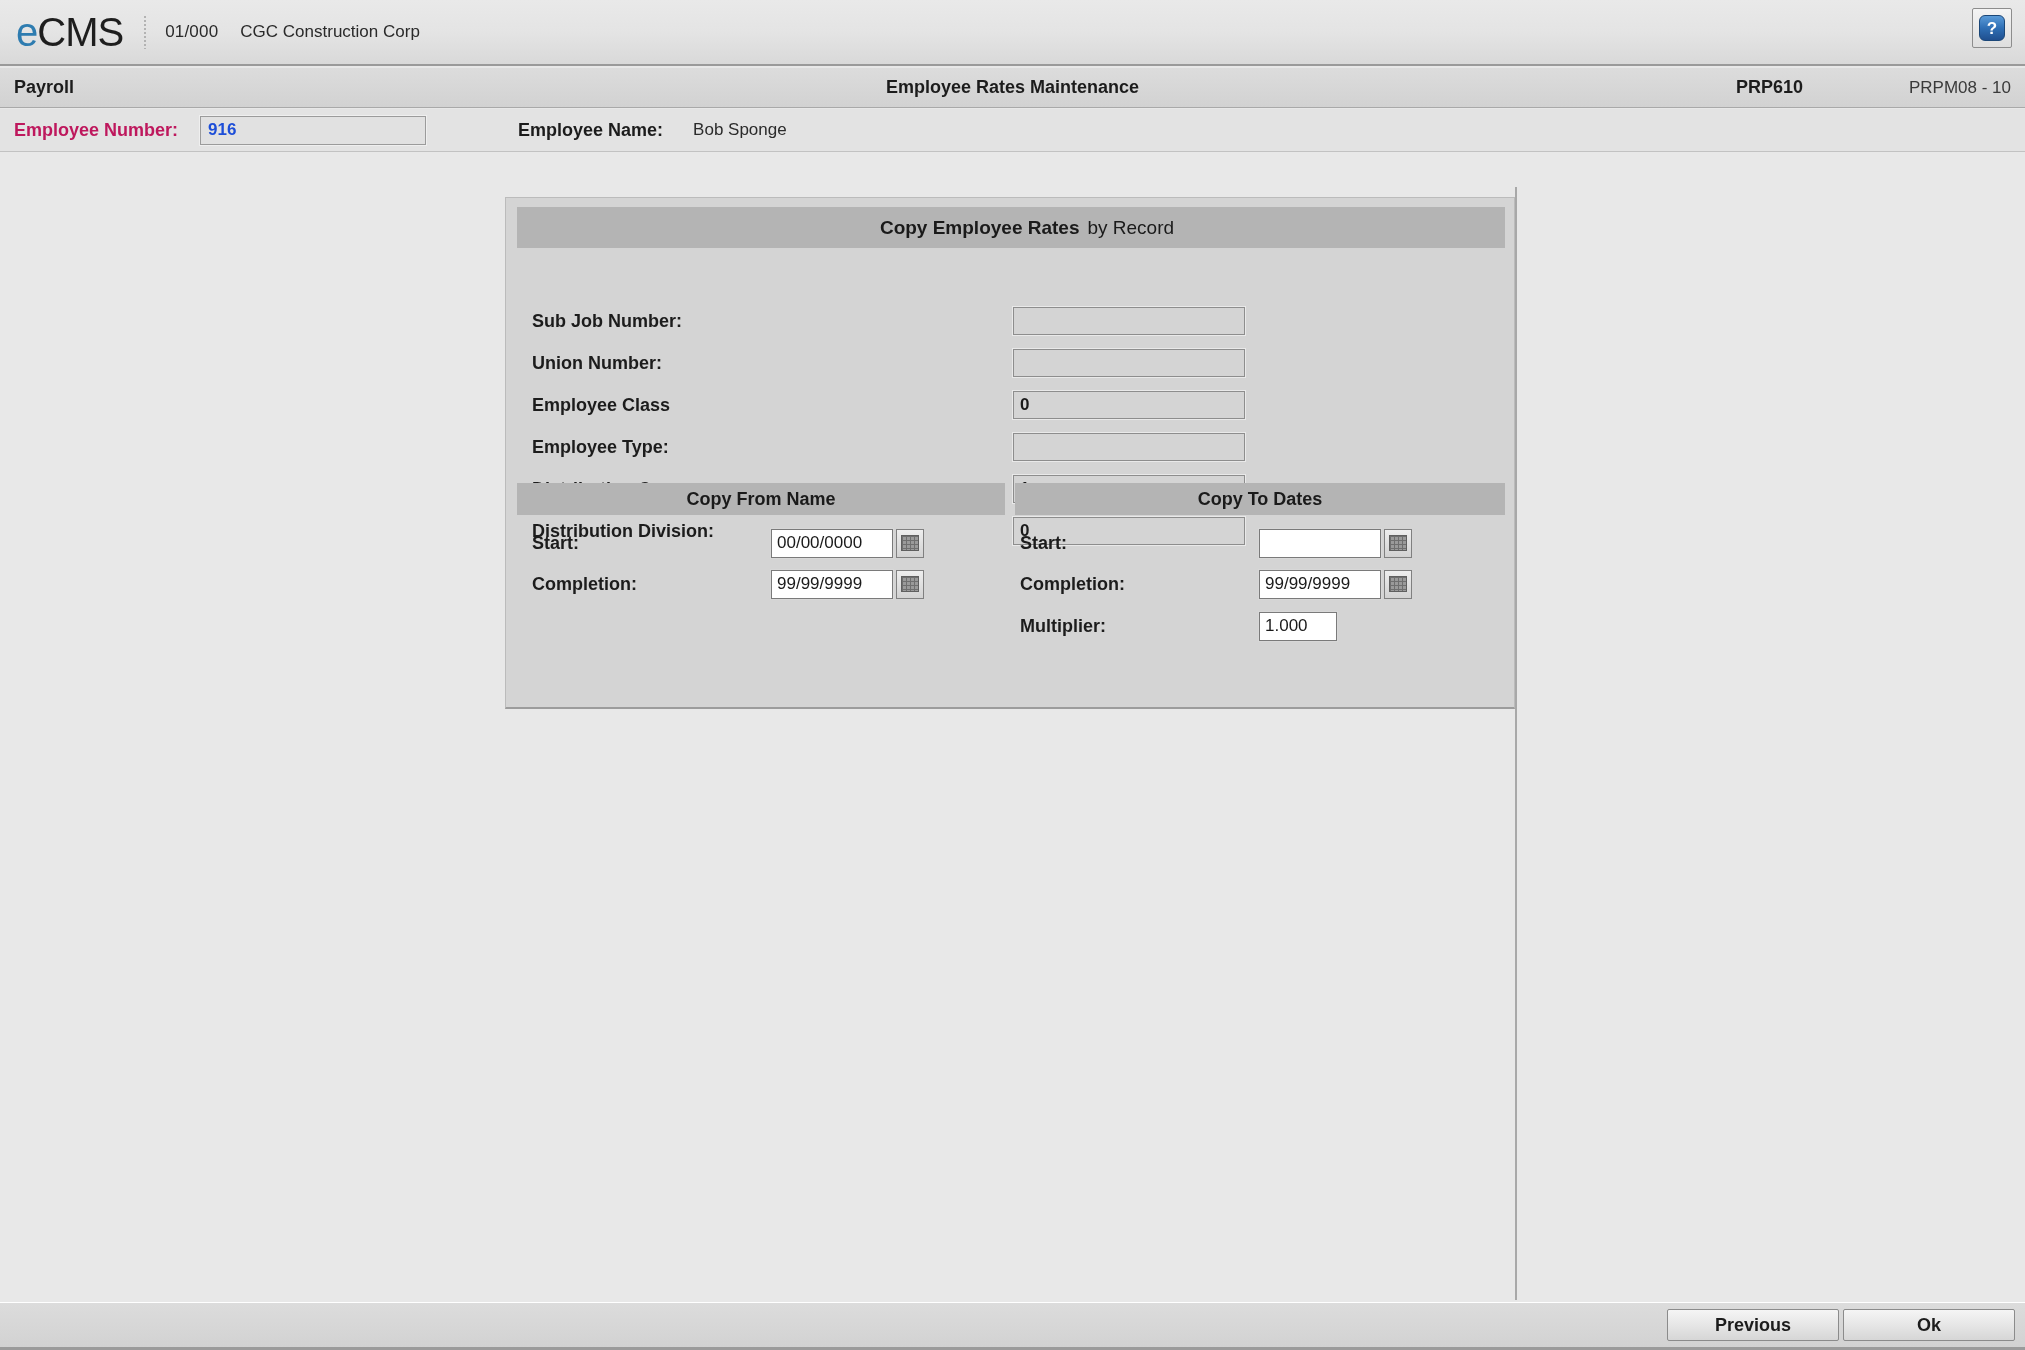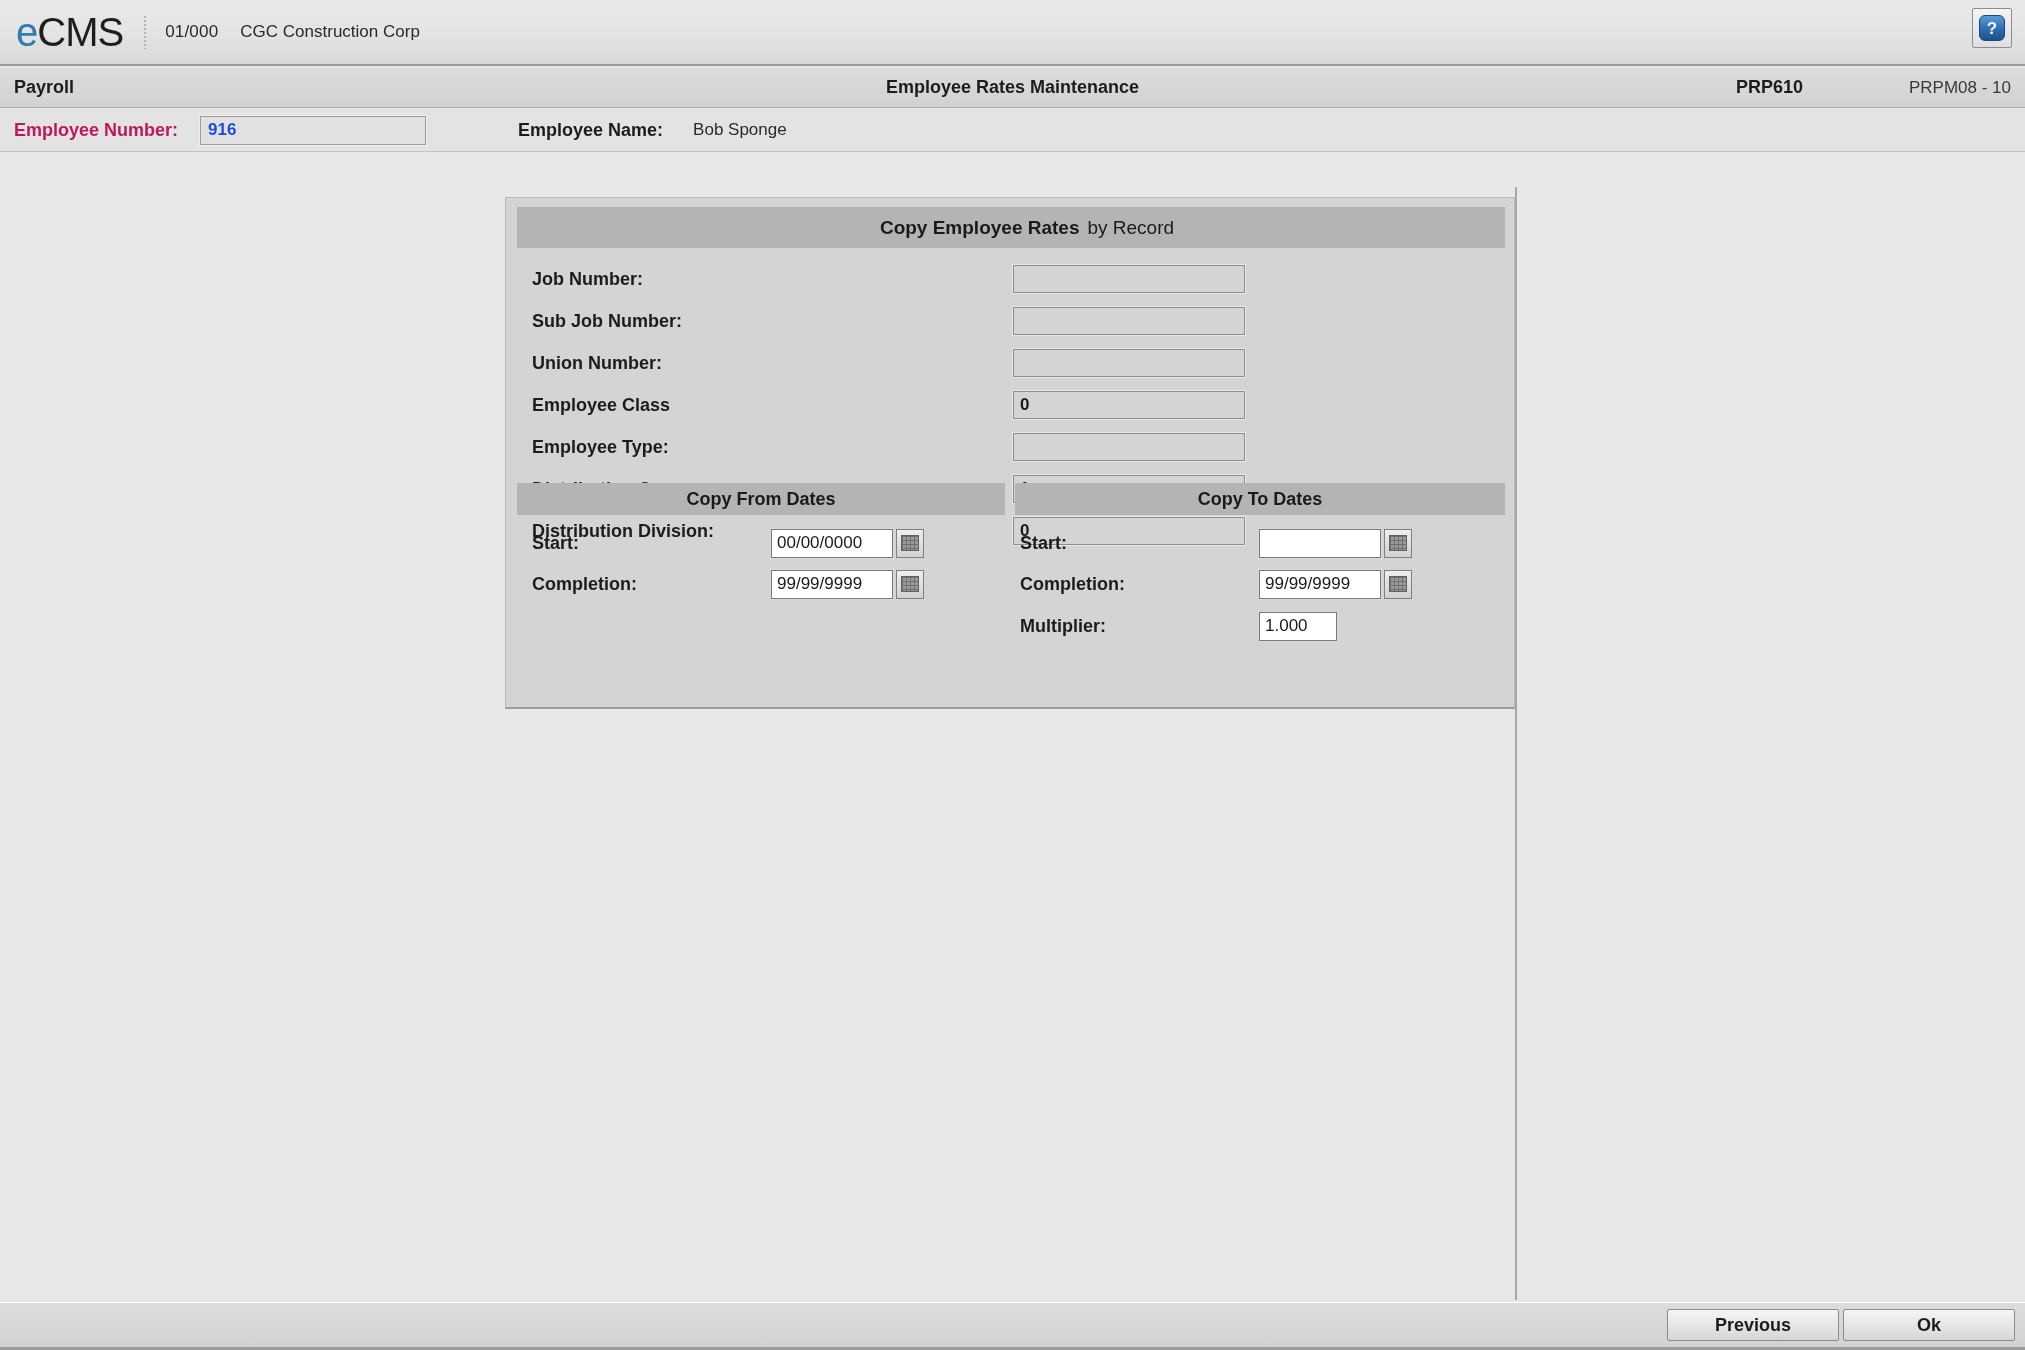--- a/index.html
+++ b/index.html
@@ -308,24 +308,20 @@
   <div class="content">
     <div class="content-left">
 
       <div class="panel">
 
         <div class="panel-header">
           <span class="strong">Copy Employee Rates</span>
           <span class="weak">by Record</span>
         </div>
 
-        <div class="field-row" style="top:60px">
-          <div class="field-label">Job Number:</div>
-          <input class="field-input" type="text" value="" style="">
-        </div>
         <div class="field-row" style="top:102px">
           <div class="field-label">Sub Job Number:</div>
           <input class="field-input" type="text" value="" style="">
         </div>
         <div class="field-row" style="top:144px">
           <div class="field-label">Union Number:</div>
           <input class="field-input" type="text" value="" style="">
         </div>
         <div class="field-row" style="top:186px">
           <div class="field-label">Employee Class</div>
@@ -338,21 +334,21 @@
         <div class="field-row" style="top:270px">
           <div class="field-label">Distribution Company:</div>
           <input class="field-input" type="text" value="1" style="">
         </div>
         <div class="field-row" style="top:312px">
           <div class="field-label">Distribution Division:</div>
           <input class="field-input" type="text" value="0" style="">
         </div>
 
         <div class="dates-headers">
-          <div class="dates-hdr left">Copy From Dates</div>
+          <div class="dates-hdr left">Copy From Name</div>
           <div class="dates-hdr right">Copy To Dates</div>
         </div>
 
         <div class="date-row" style="left:11px; top:325px; width:488px;">
           <div class="date-label" style="left:15px;">Start:</div>
           <div class="date-wrap" style="left:254px;">
             <input class="date-input" type="text" value="00/00/0000" style="">
             <div class="cal-btn">
               <div class="cal-grid"></div>
             </div>

